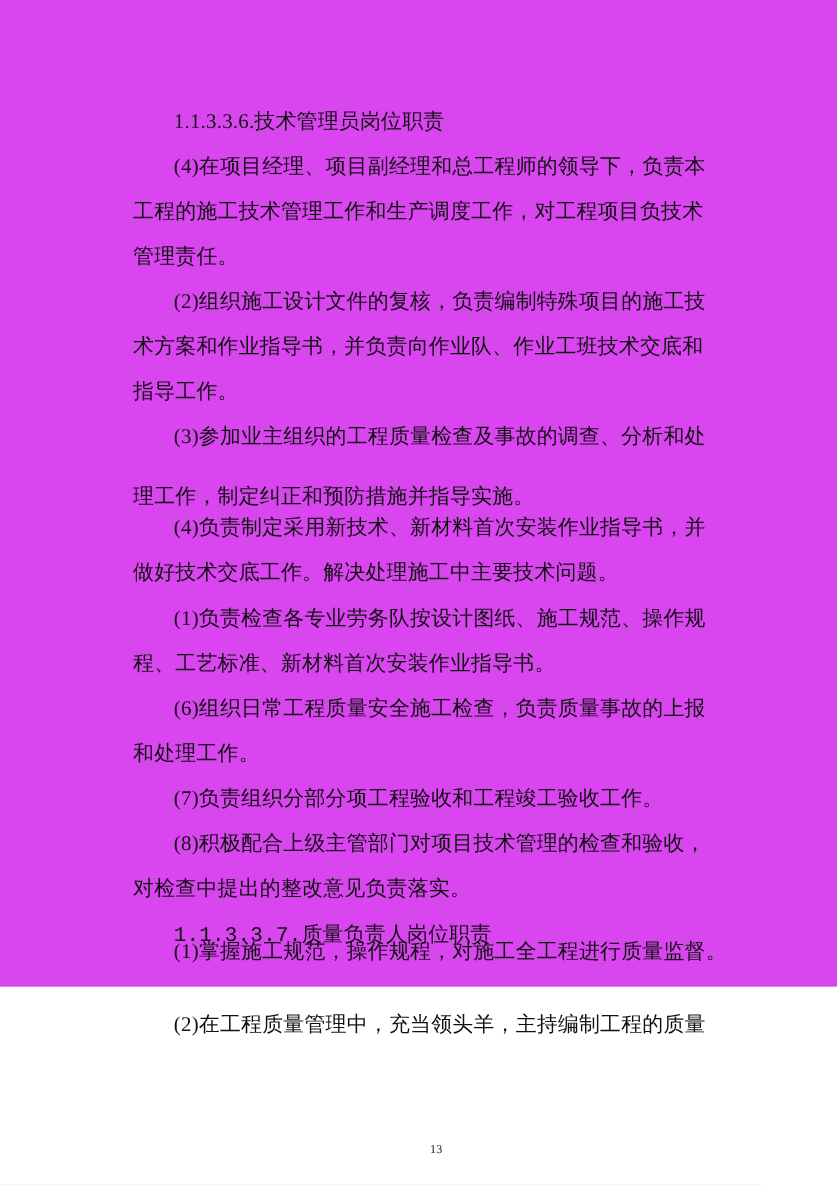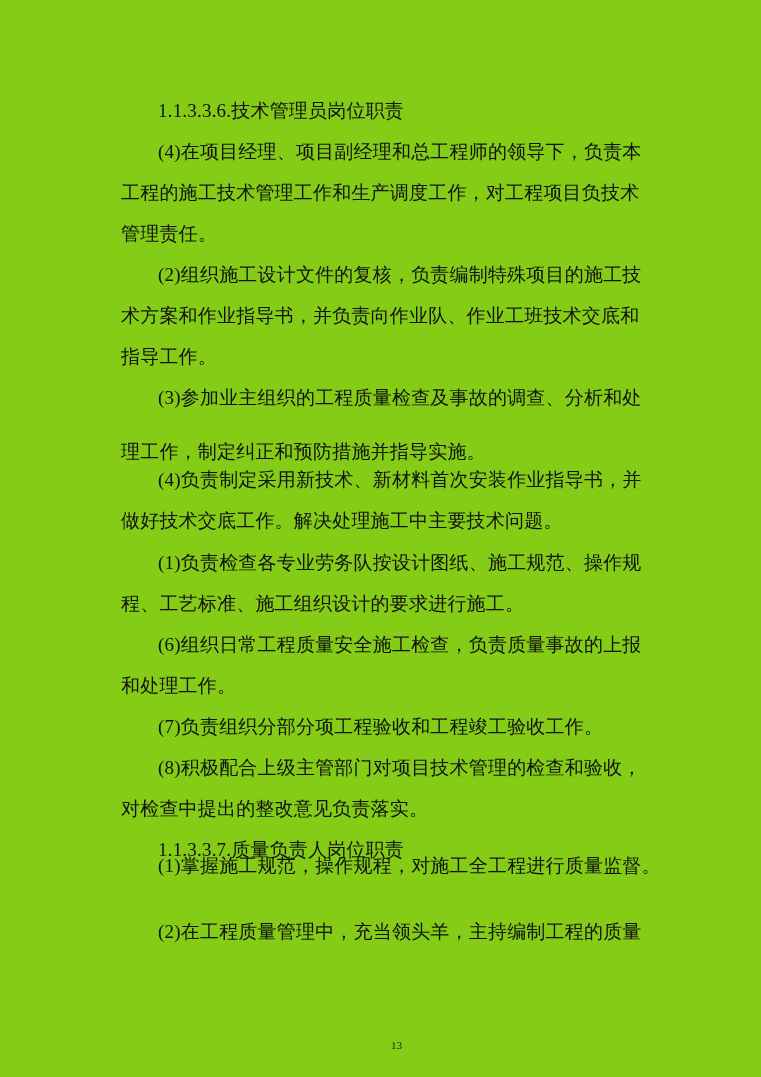--- a/index.html
+++ b/index.html
@@ -1,18 +1,18 @@
 <!DOCTYPE html>
 <html><head>
 <meta charset="utf-8">
 <style>
   html, body { margin: 0; padding: 0; background: #ffffff; }
   body { width: 761px; height: 1077px; position: relative; overflow: hidden;
          font-family: "Liberation Serif", "DejaVu Serif", serif; color: #111111; }
-  .page { position: absolute; left: 0; top: 0; width: 761px; height: 1077px; background: #84cc16; }
+  .page { position: absolute; left: 0; top: 0; width: 761px; height: 897px; background: #d946ef; }
   .line { position: absolute; left: 121px; width: 503px; font-size: 19px; line-height: 24px;
           white-space: nowrap; text-align: justify; text-align-last: justify; letter-spacing: 0.2px; }
   .line.indent { left: 158px; width: 466px; }
   .line.last { text-align-last: left; }
   .line.heading { text-align-last: left; }
   .page-number { position: absolute; left: 16px; width: 761px; top: 1039px; text-align: center;
                  font-size: 11px; color: #222; }
 </style>
 </head>
 <body>
@@ -24,24 +24,24 @@
       <div class="line" style="top: 181px;">工程的施工技术管理工作和生产调度工作，对工程项目负技术</div>
       <div class="line last" style="top: 222px;">管理责任。</div>
       <div class="line indent" style="top: 263px;">(2)组织施工设计文件的复核，负责编制特殊项目的施工技</div>
       <div class="line" style="top: 304px;">术方案和作业指导书，并负责向作业队、作业工班技术交底和</div>
       <div class="line last" style="top: 345px;">指导工作。</div>
       <div class="line indent" style="top: 386px;">(3)参加业主组织的工程质量检查及事故的调查、分析和处</div>
       <div class="line last" style="top: 440px;">理工作，制定纠正和预防措施并指导实施。</div>
       <div class="line indent" style="top: 468px;">(4)负责制定采用新技术、新材料首次安装作业指导书，并</div>
       <div class="line last" style="top: 509px;">做好技术交底工作。解决处理施工中主要技术问题。</div>
       <div class="line indent" style="top: 551px;">(1)负责检查各专业劳务队按设计图纸、施工规范、操作规</div>
-      <div class="line last" style="top: 592px;">程、工艺标准、施工组织设计的要求进行施工。</div>
+      <div class="line last" style="top: 592px;">程、工艺标准、新材料首次安装作业指导书。</div>
       <div class="line indent" style="top: 633px;">(6)组织日常工程质量安全施工检查，负责质量事故的上报</div>
       <div class="line last" style="top: 674px;">和处理工作。</div>
       <div class="line indent last" style="top: 715px;">(7)负责组织分部分项工程验收和工程竣工验收工作。</div>
       <div class="line indent" style="top: 756px;">(8)积极配合上级主管部门对项目技术管理的检查和验收，</div>
       <div class="line last" style="top: 797px;">对检查中提出的整改意见负责落实。</div>
-      <div class="line indent heading" style="top: 838px;">1.1.3.3.7.质量负责人岗位职责</div>
+      <div class="line indent heading" style="top: 838px; font-family: Liberation Mono, monospace;">1.1.3.3.7.质量负责人岗位职责</div>
       <div class="line indent" style="top: 854px; width: 482px;">(1)掌握施工规范，操作规程，对施工全工程进行质量监督。</div>
       <div class="line indent" style="top: 920px;">(2)在工程质量管理中，充当领头羊，主持编制工程的质量</div>
     </div>
   <div class="page-number">13</div>
 </div>
 
 </body></html>

